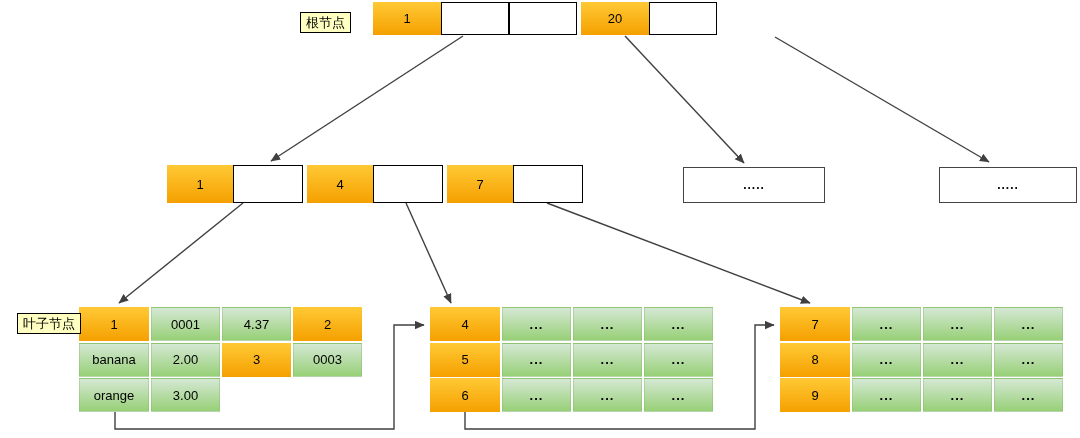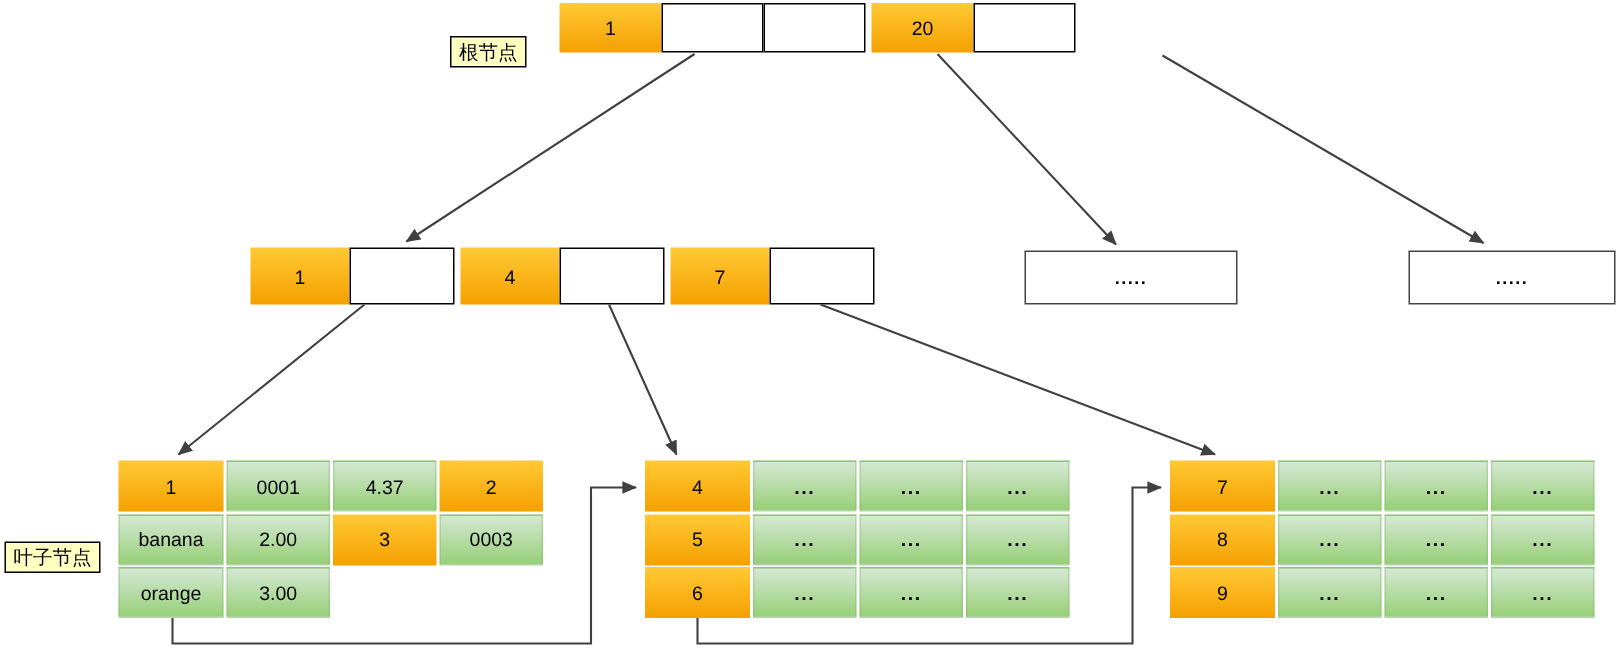--- a/index.html
+++ b/index.html
@@ -57,21 +57,21 @@
     <line x1="463" y1="36" x2="271" y2="161" marker-end="url(#ah)"></line>
     <line x1="625" y1="36" x2="744" y2="163" marker-end="url(#ah)"></line>
     <line x1="775" y1="37" x2="989" y2="162" marker-end="url(#ah)"></line>
     <line x1="243" y1="203" x2="119" y2="303" marker-end="url(#ah)"></line>
     <line x1="406" y1="203" x2="451" y2="303" marker-end="url(#ah)"></line>
     <line x1="547" y1="203" x2="810" y2="303" marker-end="url(#ah)"></line>
     <polyline points="115,412 115,429 394,429 394,325 424,325" marker-end="url(#ah)"></polyline>
     <polyline points="465,412 465,429 755,429 755,325 774,325" marker-end="url(#ah)"></polyline>
   </svg>
 
-  <div class="node-label" style="left:300px;top:24px;">根节点</div>
+  <div class="node-label" style="left:300px;top:12px;">根节点</div>
 
   <div class="node-row root-row">
     <div class="cell key">1</div>
     <div class="cell ptr"></div>
     <div class="cell ptr"></div>
     <div class="cell key mgap">20</div>
     <div class="cell ptr"></div>
   </div>
 
   <div class="node-row internal-row">
@@ -79,21 +79,21 @@
     <div class="cell ptr"></div>
     <div class="cell key mgap">4</div>
     <div class="cell ptr"></div>
     <div class="cell key mgap">7</div>
     <div class="cell ptr"></div>
   </div>
 
   <div class="ellipsis-box" style="left:683px;top:167px;width:142px;height:36px;">.....</div>
   <div class="ellipsis-box" style="left:939px;top:167px;width:138px;height:36px;">.....</div>
 
-  <div class="node-label" style="left:3px;top:313px;margin-top:48px;">叶子节点</div>
+  <div class="node-label" style="left:17px;top:313px;">叶子节点</div>
 
   <div class="leaf-table" style="left:79px;top:307px;">
     <div class="cell key">1</div>
     <div class="cell rec">0001</div>
     <div class="cell rec">4.37</div>
     <div class="cell key">2</div>
     <div class="cell rec">banana</div>
     <div class="cell rec">2.00</div>
     <div class="cell key">3</div>
     <div class="cell rec">0003</div>

